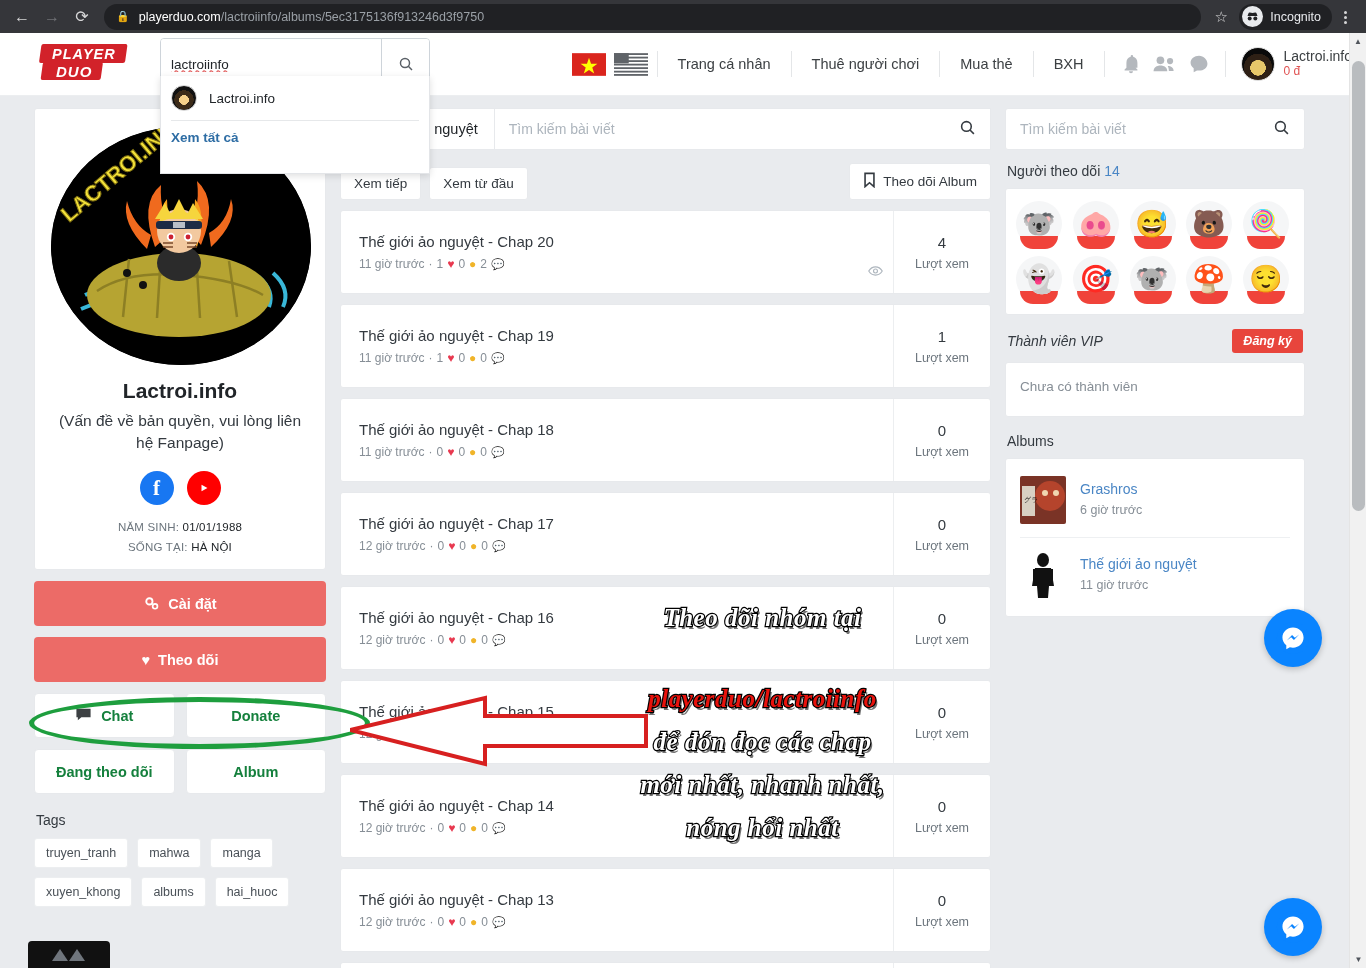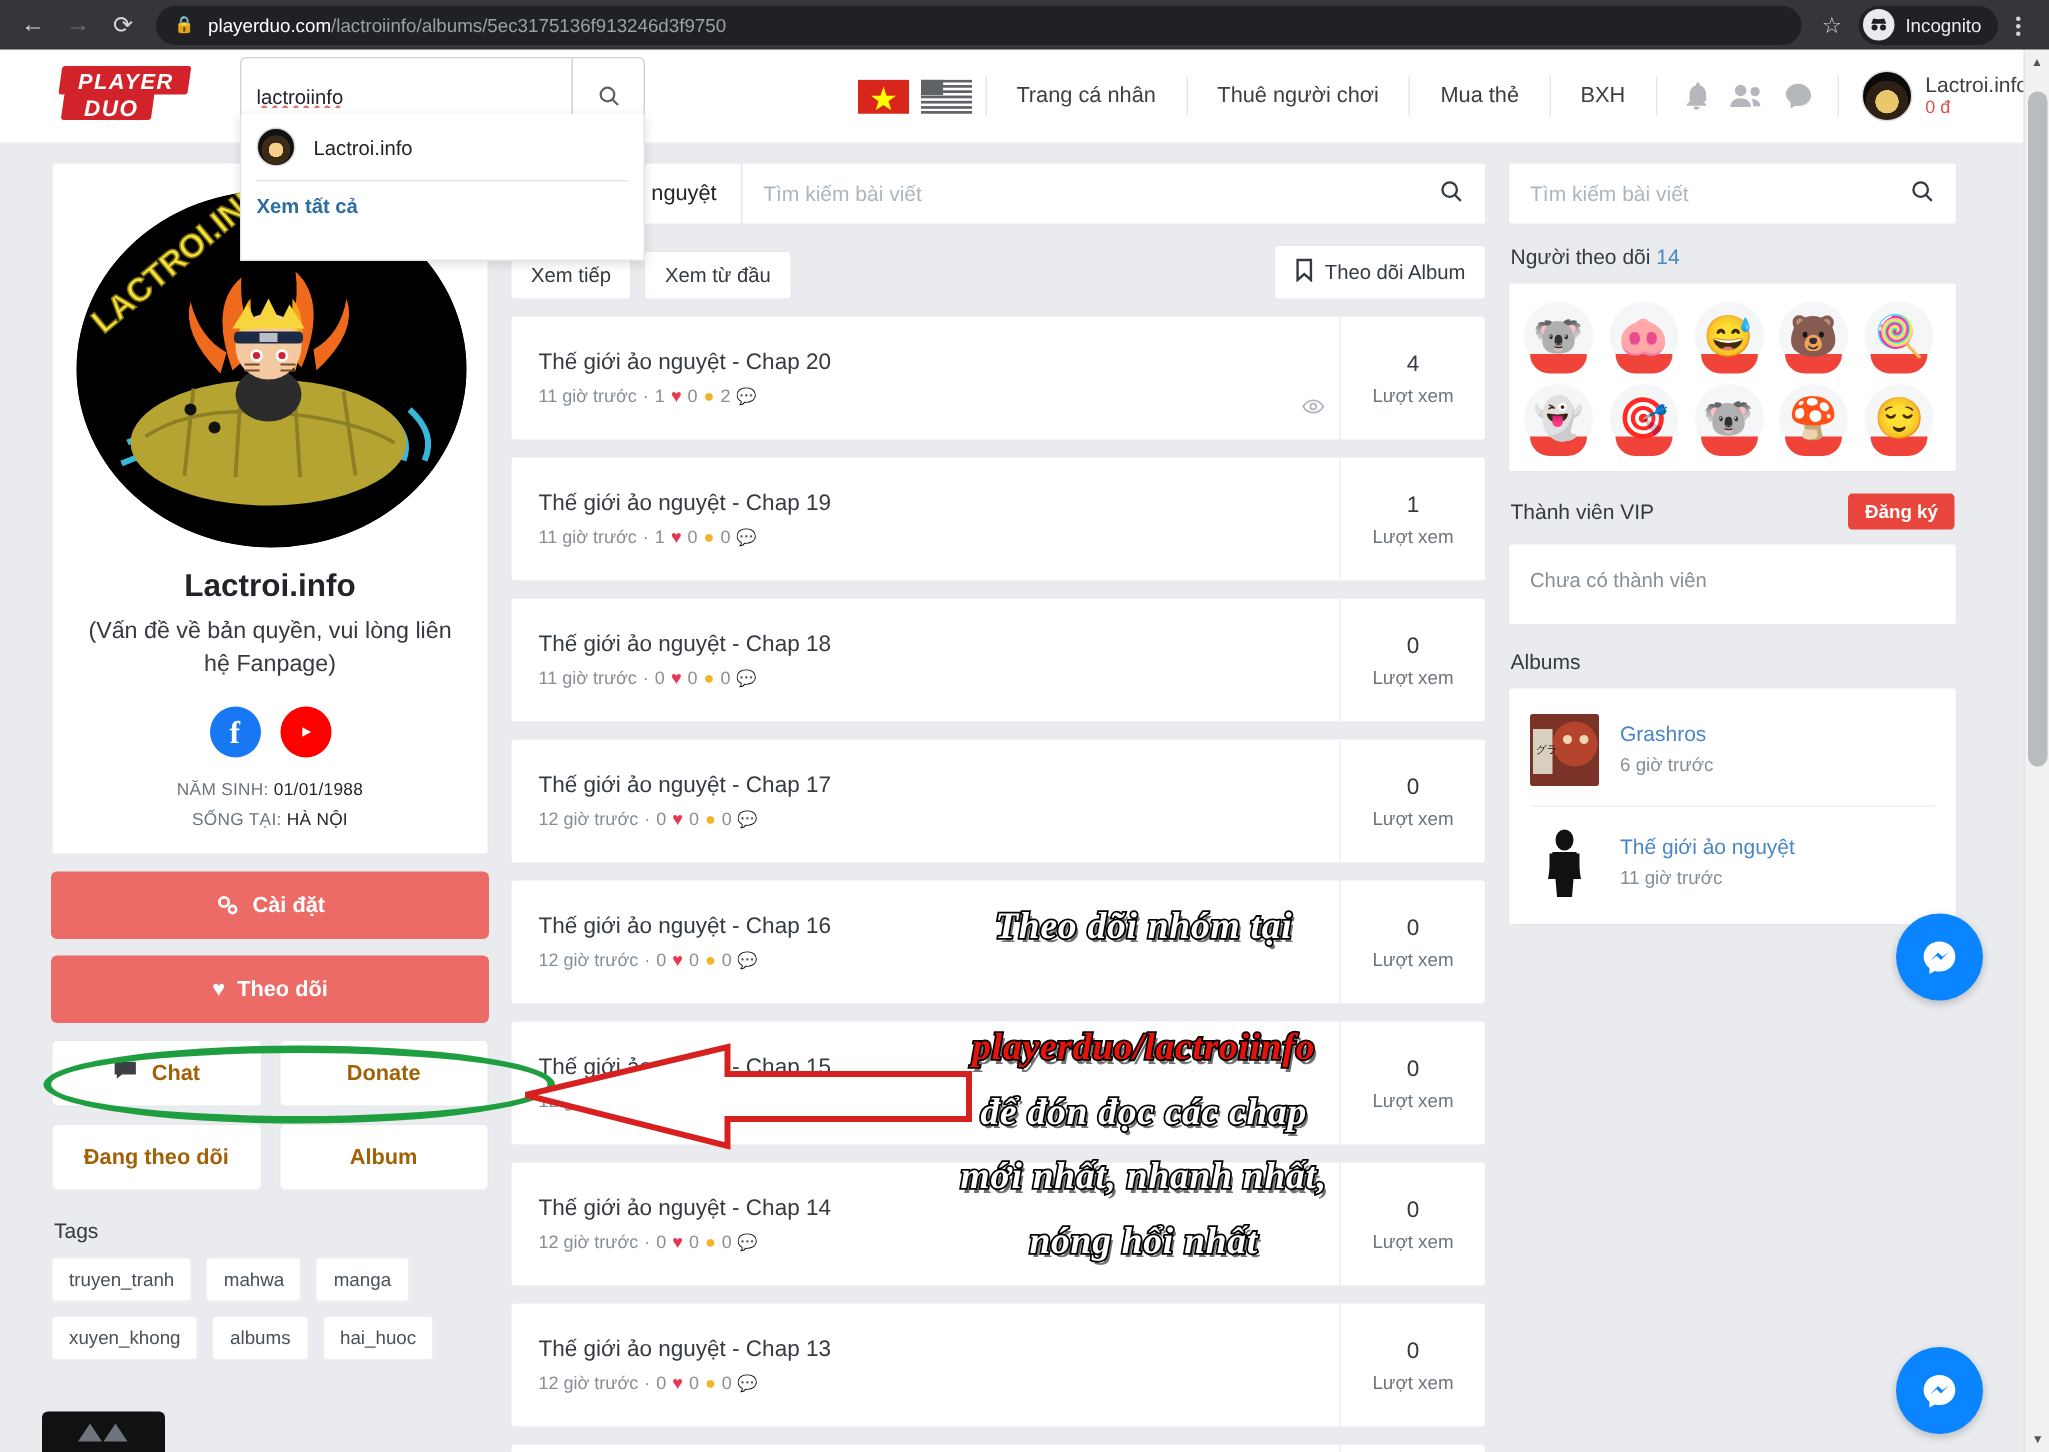--- a/index.html
+++ b/index.html
@@ -118,21 +118,21 @@
   .p-meta b { color:#212529; font-weight:normal;}
   .p-meta + .p-meta { margin-top:8px; }
 
   .btn {
     display:flex;align-items:center;justify-content:center;
     height:45px; border-radius:4px; font-size:14.5px; font-weight:bold;
     margin-top:11px; cursor:pointer;
   }
   .btn-red { background:#ec6b67; color:#fff; }
   .btn-row { display:flex; gap:11px; }
-  .btn-row .btn { flex:1; background:#fff; border:1px solid #e7e9ec; color:#a16207; }
+  .btn-row .btn { flex:1; background:#fff; border:1px solid #e7e9ec; color:#15803d; }
 
   .tags-title { font-size:14px; color:#343a40; margin:18px 0 10px 2px; }
   .tags { display:flex; flex-wrap:wrap; gap:9px; }
   .tag {
     background:#fff; border:1px solid #eceef0; border-radius:3px;
     padding:7px 11px; font-size:12.5px; color:#495057;
   }
 
   
   .album-tabbar { display:flex; height:42px; margin-bottom:13px; }
@@ -179,21 +179,21 @@
   .r-title { font-size:14px; color:#343a40; margin:0 0 9px 2px; display:flex; align-items:center; justify-content:space-between;}
   .r-title .cnt { color:#4a86c5; }
   .followers { padding:12px 10px; display:grid; grid-template-columns:repeat(5,1fr); gap:9px 6px; }
   .fav { width:46px;height:46px;border-radius:50%;background:#f5f6f7;display:flex;align-items:center;justify-content:center;font-size:27px; position:relative;}
   .fav::after{
     content:""; position:absolute; bottom:-2px; left:50%; transform:translateX(-50%);
     width:38px;height:13px;background:#f0433a;
     border-radius:0 0 19px 19px;
   }
   .fav span { position:relative; z-index:2; }
-  .vip-head { display:flex; align-items:center; justify-content:space-between; margin:14px 2px 9px; }
+  .vip-head { display:flex; align-items:center; justify-content:space-between; margin:14px 2px 9px;font-style:italic; }
   .badge-reg { background:#e8453c;color:#fff;font-size:12.5px;font-weight:bold;padding:5px 11px;border-radius:3px;}
   .vip-body { padding:16px 14px 22px; font-size:13.5px; color:#868e96; }
   .albums-list { padding:4px 14px; }
   .alb-row { display:flex; align-items:center; padding:13px 0; }
   .alb-row + .alb-row { border-top:1px solid #eef0f2; }
   .alb-thumb { width:46px;height:48px;flex:none;margin-right:14px;border-radius:2px;overflow:hidden;background:#ddd; }
   .alb-name { font-size:14px;color:#4a86c5;line-height:19px;}
   .alb-time { font-size:12.5px;color:#868e96;line-height:19px;margin-top:2px;}
 
   

